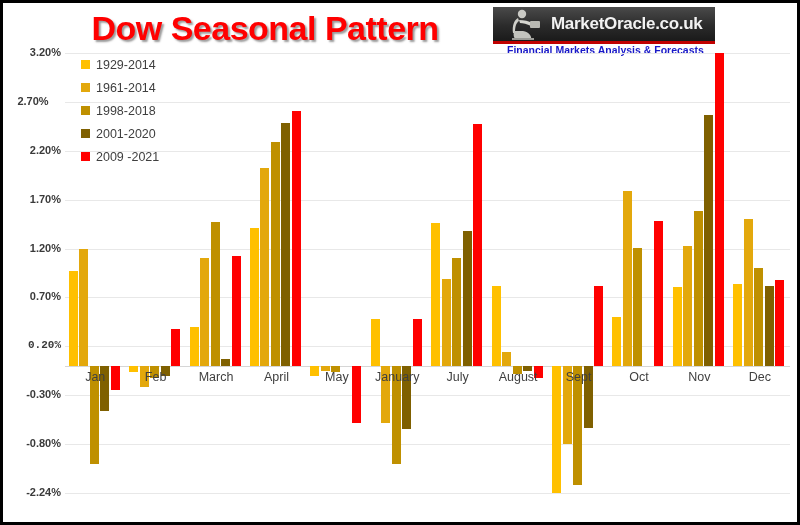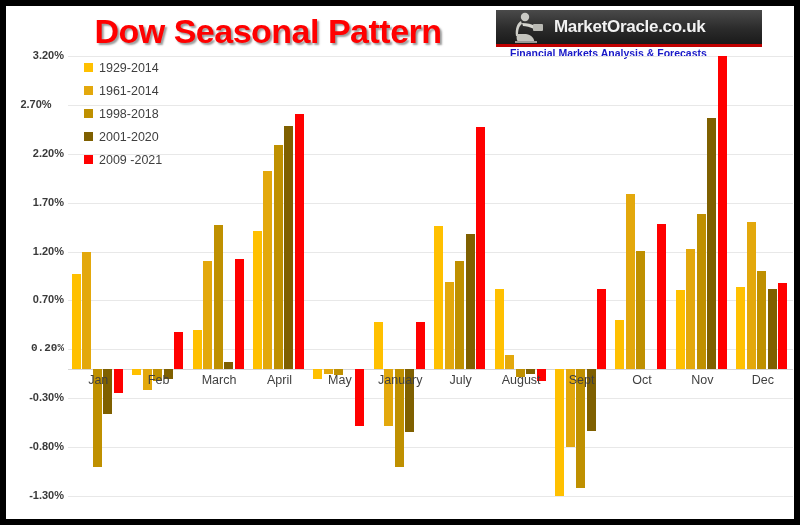--- a/index.html
+++ b/index.html
@@ -6,21 +6,21 @@
   body{
     width:800px;height:525px;
     background:#ffffff;
     font-family:"Liberation Sans", sans-serif;
     overflow:hidden;
     position:relative;
   }
   #frame{
     position:absolute;left:0;top:0;width:800px;height:525px;
     box-sizing:border-box;
-    border:6px solid #000000;
+    border:3px solid #000000;
     background:#ffffff;
   }
   
   #chart-title{
     position:absolute;
     left:52px;top:6px;
     width:420px;
     text-align:center;
     font-size:34px;
     font-weight:bold;
@@ -33,21 +33,20 @@
   #logo{
     position:absolute;
     left:490px;top:4px;
     width:222px;height:48px;
   }
   #logo-bar{
     position:absolute;left:0;top:0;width:222px;height:34px;
     background:linear-gradient(180deg,#4a4a4a 0%,#2b2b2b 55%,#1a1a1a 100%);
     border-bottom:3px solid #c00000;
     overflow:hidden;
-    padding-left:44px;
   }
   #logo-text{
     position:absolute;left:58px;top:7px;
     font-size:17px;font-weight:bold;color:#f2f2f2;
     letter-spacing:-0.3px;white-space:nowrap;
   }
   #logo-figure{
     position:absolute;left:12px;top:2px;width:42px;height:31px;
   }
   #logo-sub{
@@ -131,21 +130,21 @@
       <div class="ylabel" style="left: -60px; top: 199px; text-align: right;">1.20%</div>
       <div class="gridline" style="top: 254px;"></div>
       <div class="ylabel" style="left: -60px; top: 247px;">0.70%</div>
       <div class="gridline" style="top: 303px;"></div>
       <div class="ylabel" style="left: -60px; top: 296px; font-family: Liberation Mono, monospace;">0.20%</div>
       <div class="gridline" style="top: 352px;"></div>
       <div class="ylabel" style="left: -60px; top: 345px;">-0.30%</div>
       <div class="gridline" style="top: 401px;"></div>
       <div class="ylabel" style="left: -60px; top: 394px;">-0.80%</div>
       <div class="gridline" style="top: 450px;"></div>
-      <div class="ylabel" style="left: -60px; top: 443px;">-1.30%</div>
+      <div class="ylabel" style="left: -60px; top: 443px;">-2.24%</div>
       <div class="gridline zero" style="top: 323px;"></div>
       <div class="bar" title="1929-2014 Jan: 0.97%" style="left: 3.70833px; top: 228.044px; height: 94.8444px; background: rgb(255, 192, 0);"></div>
       <div class="bar" title="1961-2014 Jan: 1.20%" style="left: 14.2083px; top: 205.556px; height: 117.333px; background: rgb(227, 168, 12);"></div>
       <div class="bar" title="1998-2018 Jan: -1.00%" style="left: 24.7083px; top: 322.889px; height: 97.7778px; background: rgb(191, 144, 0);"></div>
       <div class="bar" title="2001-2020 Jan: -0.46%" style="left: 35.2083px; top: 322.889px; height: 44.9778px; background: rgb(127, 96, 0);"></div>
       <div class="bar" title="2009 -2021 Jan: -0.25%" style="left: 45.7083px; top: 322.889px; height: 24.4444px; background: rgb(255, 0, 0);"></div>
       <div class="xlabel" style="left: 0px; width: 60.4167px; top: 326.889px;">Jan</div>
       <div class="bar" title="1929-2014 Feb: -0.06%" style="left: 64.125px; top: 322.889px; height: 5.86667px; background: rgb(255, 192, 0);"></div>
       <div class="bar" title="1961-2014 Feb: -0.22%" style="left: 74.625px; top: 322.889px; height: 21.5111px; background: rgb(227, 168, 12);"></div>
       <div class="bar" title="1998-2018 Feb: -0.12%" style="left: 85.125px; top: 322.889px; height: 11.7333px; background: rgb(191, 144, 0);"></div>

